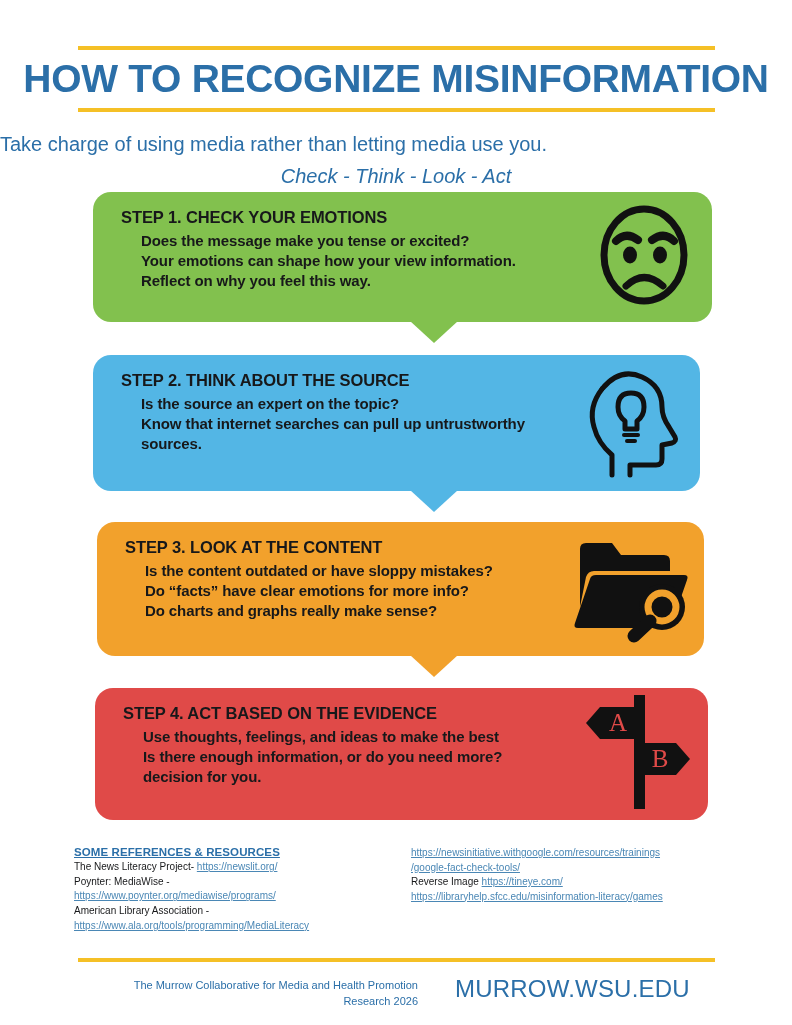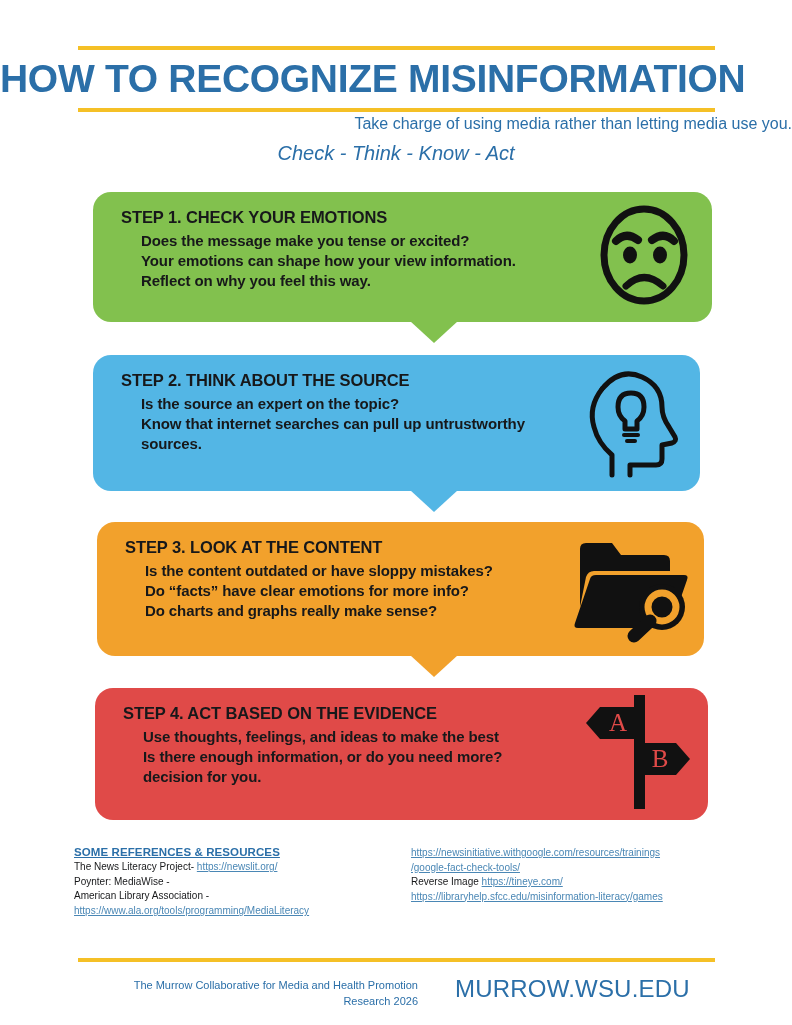--- a/index.html
+++ b/index.html
@@ -23,33 +23,34 @@
   }
   .rule-yellow {
     height: 4px;
     background: #f5c026;
     margin: 0 auto;
     width: 637px;
   }
   .rule-top { margin-top: 46px; }
   .rule-mid { margin-top: 8px; }
   .page-title {
+    text-align: center;
     color: #2b6fa8;
     font-size: 39px;
     font-weight: bold;
     letter-spacing: -0.3px;
     line-height: 1.05;
     margin-top: 9px;
     white-space: nowrap;
   }
   .subtitle {
-    text-align: right;
-    color: #2b6fa8;
-    font-size: 16px;
-    margin-top: 3px;
+    text-align: left;
+    color: #2b6fa8;
+    font-size: 20px;
+    margin-top: 21px;
     font-weight: normal;
   }
   .tagline {
     text-align: center;
     color: #2b6fa8;
     font-size: 20px;
     font-style: italic;
     margin-top: 9px;
   }
 
@@ -177,21 +178,21 @@
   }
 </style>
 </head>
 <body>
 
 <div class="header">
   <div class="rule-yellow rule-top"></div>
   <div class="page-title">HOW TO RECOGNIZE MISINFORMATION</div>
   <div class="rule-yellow rule-mid"></div>
   <div class="subtitle">Take charge of using media rather than letting media use you.</div>
-  <div class="tagline">Check - Think - Know - Act</div>
+  <div class="tagline">Check - Think - Look - Act</div>
 </div>
 
 <div class="step" id="step-1">
   <div class="step-inner">
     <div class="step-title">STEP 1. CHECK YOUR EMOTIONS</div>
     <ul class="step-lines">
       <li>Does the message make you tense or excited?</li>
       <li>Your emotions can shape how your view information.</li>
       <li>Reflect on why you feel this way.</li>
     </ul>
@@ -275,20 +276,23 @@
 <div class="refs">
   <div class="refs-left">
     <div class="refs-heading">SOME REFERENCES &amp; RESOURCES</div>
     <div class="ref-line">
       <span>The News Literacy Project- </span><a class="ref-url" href="#">https://newslit.org/</a>
     </div>
     <div class="ref-line">
       <span>Poynter: MediaWise -</span>
     </div>
     <div class="ref-line">
+      <a class="ref-url" href="#">https://www.poynter.org/mediawise/programs/</a>
+    </div>
+    <div class="ref-line">
       <span>American Library Association -</span>
     </div>
     <div class="ref-line">
       <a class="ref-url" href="#">https://www.ala.org/tools/programming/MediaLiteracy</a>
     </div>
   </div>
 
   <div class="refs-right">
     <div class="ref-line">
       <a class="ref-url" href="#">https://newsinitiative.withgoogle.com/resources/trainings</a>

